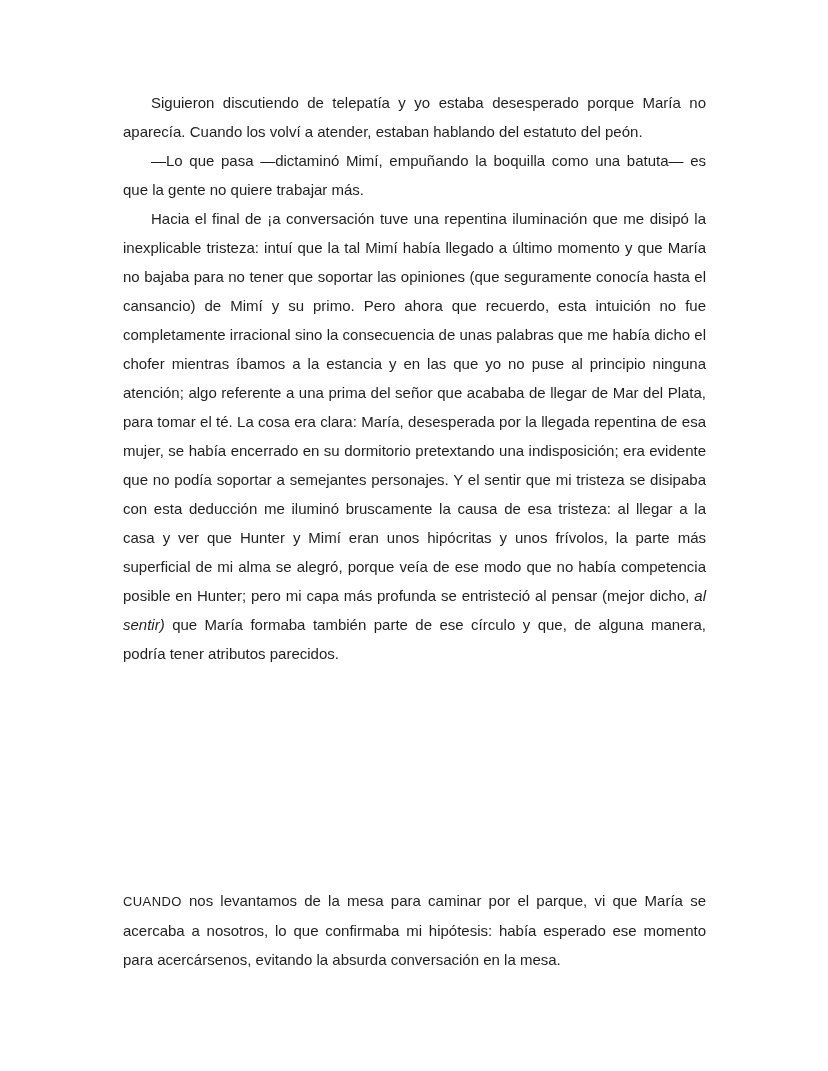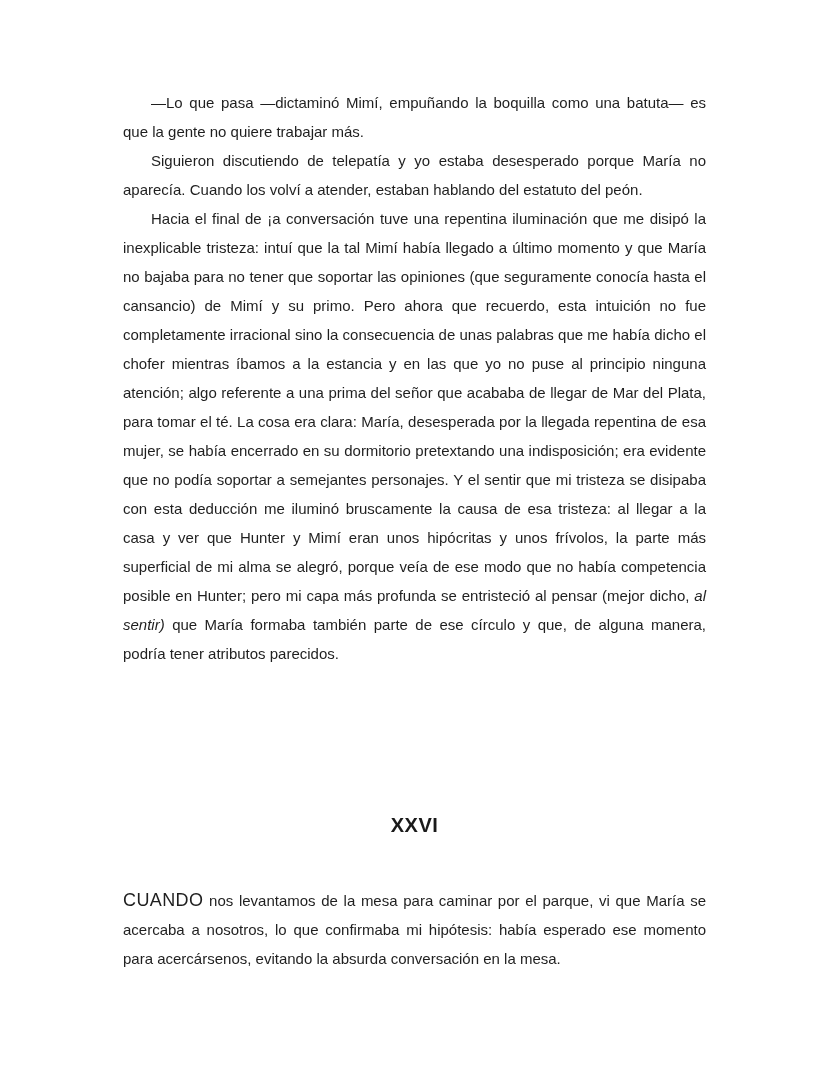--- a/index.html
+++ b/index.html
@@ -49,21 +49,21 @@
     letter-spacing: 0.5px;
     color: #1a1a1a;
   }
   .chapter-para {
     position: absolute;
     left: 123px;
     top: 886px;
     width: 583px;
   }
   .lead-caps {
-    font-size: 18px;
+    font-size: 13px;
     letter-spacing: 0.4px;
   }
   .footer {
     position: absolute;
     top: 981px;
     right: 121px;
     display: flex;
     flex-direction: column;
     align-items: flex-end;
   }
@@ -107,26 +107,25 @@
     background: #2a2a2a;
     margin-top: 3px;
   }
 </style>
 </head>
 <body>
 
 <div class="page">
 
   <div class="text-block">
+    <p class="para indent">Siguieron discutiendo de telepatía y yo estaba desesperado porque María no aparecía. Cuando los volví a atender, estaban hablando del estatuto del peón.</p>
     <p class="para indent">—Lo que pasa —dictaminó Mimí, empuñando la boquilla como una batuta— es que la gente no quiere trabajar más.</p>
-    <p class="para indent">Siguieron discutiendo de telepatía y yo estaba desesperado porque María no aparecía. Cuando los volví a atender, estaban hablando del estatuto del peón.</p>
     <p class="para indent"><span>Hacia el final de ¡a conversación tuve una repentina iluminación que me disipó la inexplicable tristeza: intuí que la tal Mimí había llegado a último momento y que María no bajaba para no tener que soportar las opiniones (que seguramente conocía hasta el cansancio) de Mimí y su primo. Pero ahora que recuerdo, esta intuición no fue completamente irracional sino la consecuencia de unas palabras que me había dicho el chofer mientras íbamos a la estancia y en las que yo no puse al principio ninguna atención; algo referente a una prima del señor que acababa de llegar de Mar del Plata, para tomar el té. La cosa era clara: María, desesperada por la llegada repentina de esa mujer, se había encerrado en su dormitorio pretextando una indisposición; era evidente que no podía soportar a semejantes personajes. Y el sentir que mi tristeza se disipaba con esta deducción me iluminó bruscamente la causa de esa tristeza: al llegar a la casa y ver que Hunter y Mimí eran unos hipócritas y unos frívolos, la parte más superficial de mi alma se alegró, porque veía de ese modo que no había competencia posible en Hunter; pero mi capa más profunda se entristeció al pensar (mejor dicho, </span><em>al sentir)</em><span> que María formaba también parte de ese círculo y que, de alguna manera, podría tener atributos parecidos.</span></p>
   </div>
 
-  <h2 class="chapter-heading">XXVI</h2>
 
   <p class="para chapter-para"><span class="lead-caps">CUANDO</span><span> nos levantamos de la mesa para caminar por el parque, vi que María se acercaba a nosotros, lo que confirmaba mi hipótesis: había esperado ese momento para acercársenos, evitando la absurda conversación en la mesa.</span></p>
 
   <div class="footer">
     <div class="footer-rule"></div>
   </div>
 
 </div>
 
 </body></html>

